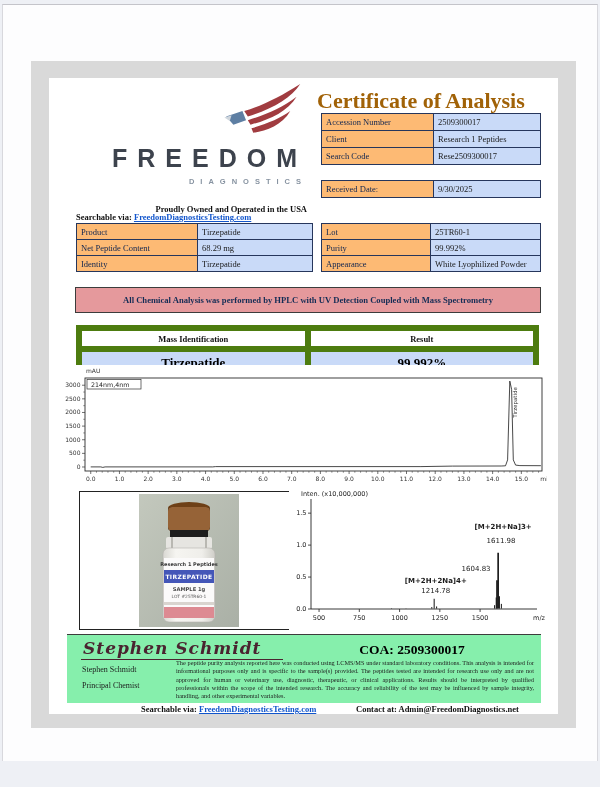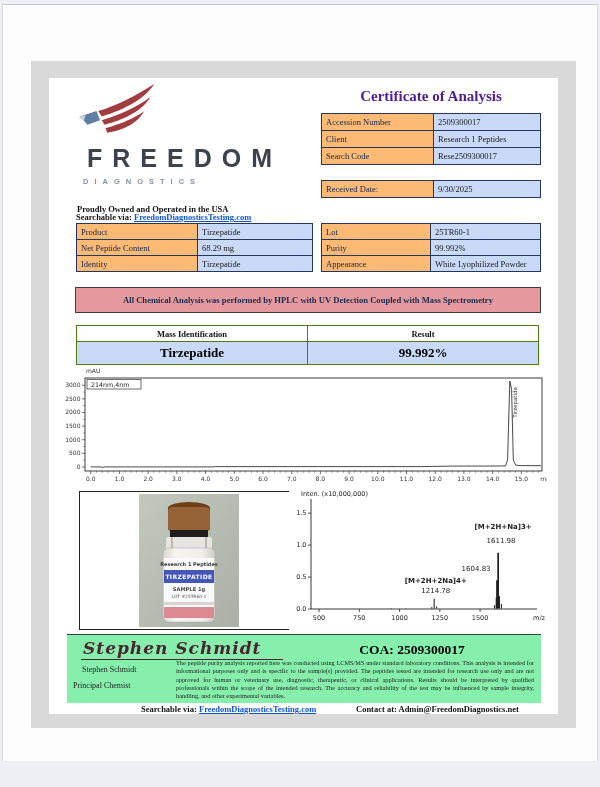--- a/index.html
+++ b/index.html
@@ -15,69 +15,69 @@
   }
   .frame{
     position:absolute;left:28px;top:56px;width:545px;height:667px;
     background:#d9d9d9;
   }
   .page{
     position:absolute;left:18px;top:17px;width:509px;height:636px;
     background:#ffffff;
   }
   
-  .logo-block{position:absolute;left:28px;top:6px;width:230px;text-align:left;}
+  .logo-block{position:absolute;left:28px;top:6px;width:230px;text-align:right;}
   .brand{font-family:"Liberation Sans",sans-serif;font-size:25px;font-weight:600;
          letter-spacing:10px;color:#3d434d;margin-top:0;text-indent:10px;}
   .sub-brand{font-family:"Liberation Sans",sans-serif;font-size:7.5px;font-weight:600;
          letter-spacing:6px;color:#8793a1;margin-top:4px;text-indent:6px;}
   .tagline{font-size:8.5px;font-weight:bold;color:#111;margin-top:18px;}
   .searchable-top{position:absolute;left:27px;top:134px;font-size:8.5px;font-weight:bold;color:#111;}
   .link{color:#1155cc;text-decoration:underline;}
   
-  .doc-title{position:absolute;left:268px;top:10px;width:228px;text-align:center;
-    font-size:15px;font-weight:bold;color:#4c1d95;}
+  .doc-title{position:absolute;left:268px;top:10px;width:228px;
+    font-size:22px;font-weight:bold;color:#a16207;}
   table.kv{border-collapse:collapse;table-layout:fixed;}
   table.kv td{border:1px solid #26365c;font-size:8.5px;padding:1px 4px;overflow:hidden;white-space:nowrap;}
   table.kv td.k{background:#fdba74;font-weight:normal;color:#0e2450;}
   table.kv td.v{background:#c9daf8;color:#1a1a1a;}
   .tbl-accession{position:absolute;left:272px;top:35px;width:220px;}
   .tbl-accession td{height:14px;}
   .tbl-dates{position:absolute;left:272px;top:102px;width:220px;}
   .tbl-dates td{height:14px;}
   .tbl-product{position:absolute;left:27px;top:145px;width:237px;}
   .tbl-product td{height:13px;}
   .tbl-lot{position:absolute;left:272px;top:145px;width:220px;}
   .tbl-lot td{height:13px;}
   
   .banner{position:absolute;left:26px;top:209px;width:464px;height:24px;
     background:#e5999c;border:1.5px solid #3c3c3c;
     text-align:center;line-height:24px;font-size:8.6px;font-weight:bold;color:#132c55;}
   
   table.mass{position:absolute;left:27px;top:247px;width:463px;border-collapse:collapse;table-layout:fixed;}
-  table.mass td{border:1px solid #4d7c0f;text-align:center;}
+  table.mass td{border:6px solid #4d7c0f;text-align:center;}
   table.mass tr.hd td{background:#fff;font-size:8.5px;font-weight:bold;color:#111;height:13px;}
   table.mass tr.dt td{background:#c9daf8;font-size:13px;font-weight:bold;color:#000;height:20px;}
   
   .hplc-wrap{position:absolute;left:12px;top:287px;width:486px;height:118px;background:#fff;}
   .media-row{position:absolute;left:0;top:409px;width:509px;height:146px;}
   .vial-box{position:absolute;left:30px;top:4px;width:217px;height:137px;
     border:1px solid #222;background:#fff;display:flex;justify-content:center;align-items:center;}
   .ms-wrap{position:absolute;left:240px;top:0;width:258px;height:144px;background:#fff;}
   svg text{font-family:"DejaVu Sans",sans-serif;}
   
   .sig-box{position:absolute;left:18px;top:556px;width:474px;height:68px;
     background:#86efac;border-top:1.5px solid #3c3c3c;}
   .sig-script{position:absolute;left:14px;top:3px;font-size:17px;font-style:italic;
     font-weight:bold;color:#4a2430;border-bottom:1px solid #4a2430;padding:0 22px 1px 2px;
     font-family:"DejaVu Serif",serif;letter-spacing:1px;}
   .coa-label{position:absolute;left:245px;top:7px;width:200px;text-align:center;
     font-size:13.5px;font-weight:bold;color:#000;}
   .sig-name{position:absolute;left:15px;top:30px;font-size:8px;color:#1d1d1d;}
-  .sig-role{position:absolute;left:6px;top:46px;font-size:8px;color:#1d1d1d;}
+  .sig-role{position:absolute;left:15px;top:46px;font-size:8px;color:#1d1d1d;}
   .disclaimer{position:absolute;left:109px;top:24px;width:358px;
     font-size:6.3px;line-height:8.3px;color:#1c1c1c;text-align:justify;}
   
   .footer-left{position:absolute;left:92px;top:626px;font-size:8.5px;font-weight:bold;color:#111;}
   .footer-right{position:absolute;left:307px;top:626px;font-size:8.5px;font-weight:bold;color:#111;}
 </style>
 </head>
 <body>
 
 <div class="photo">

